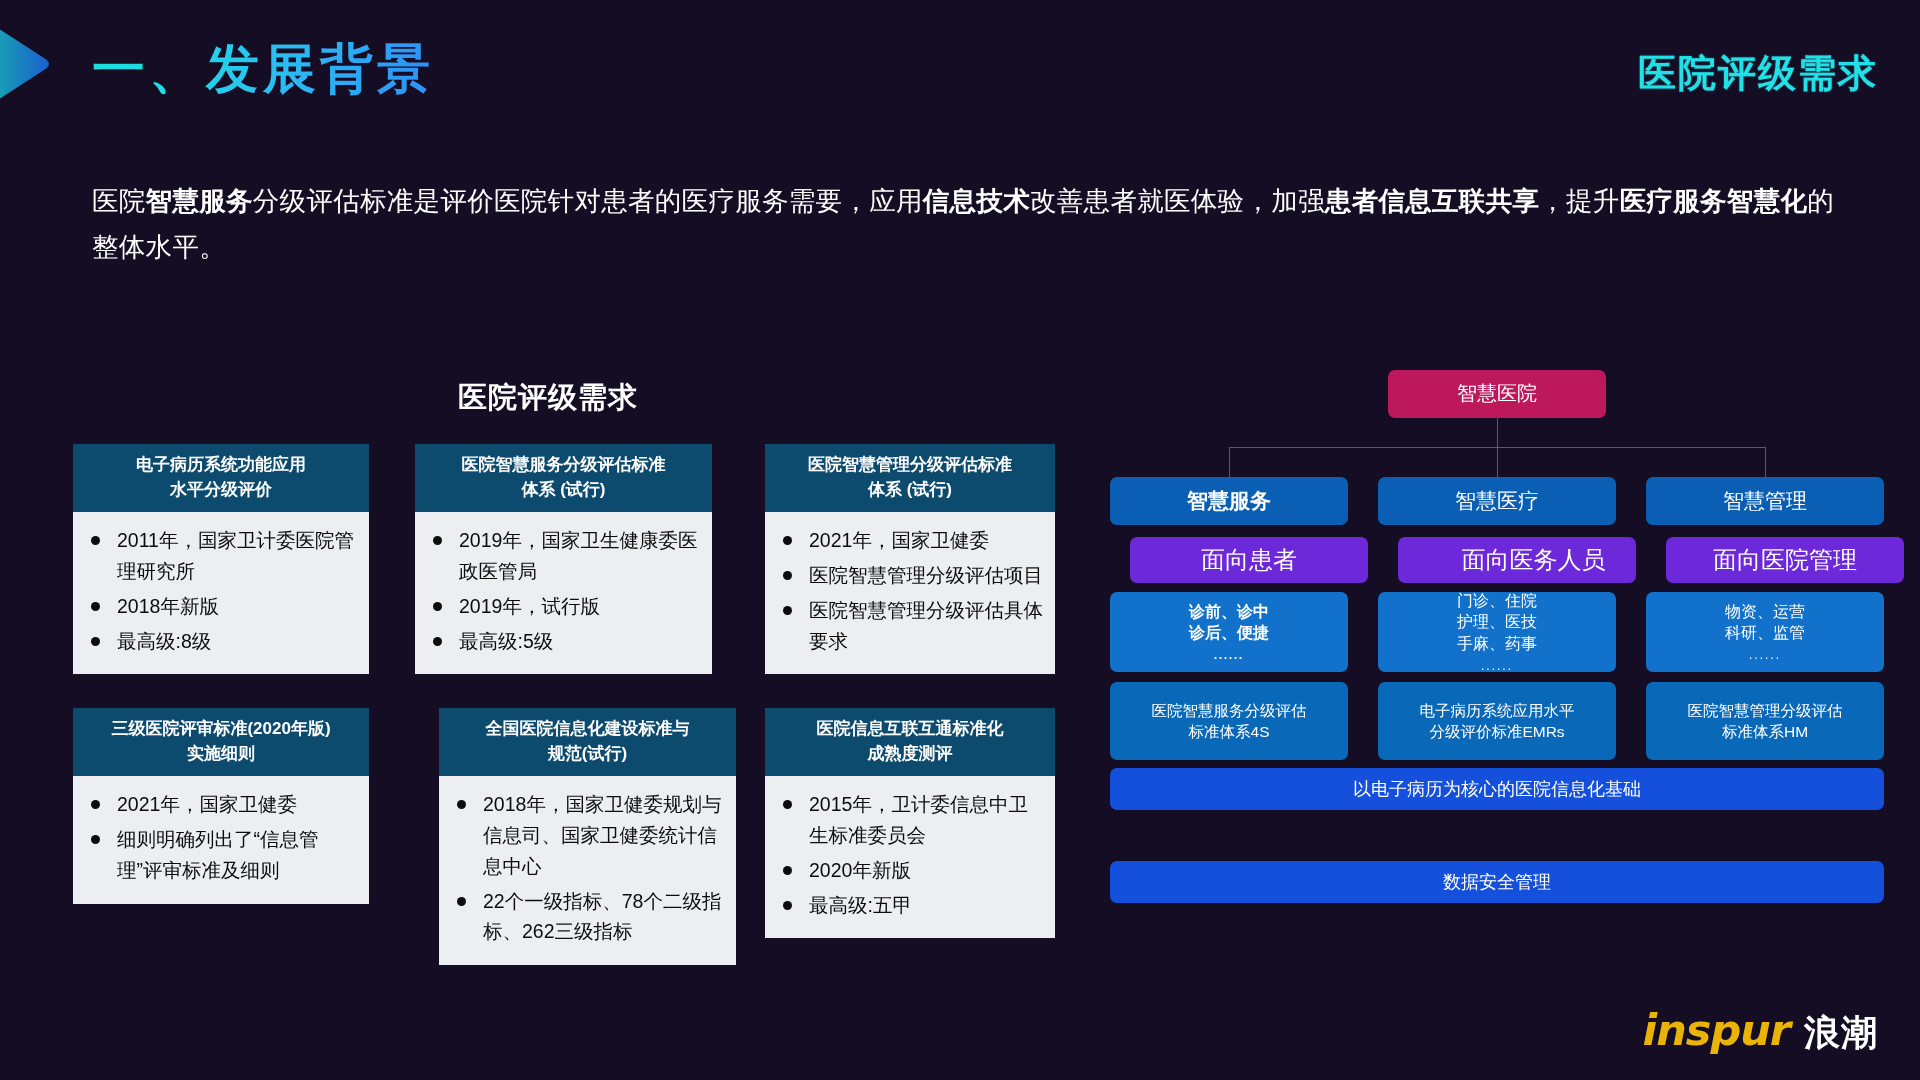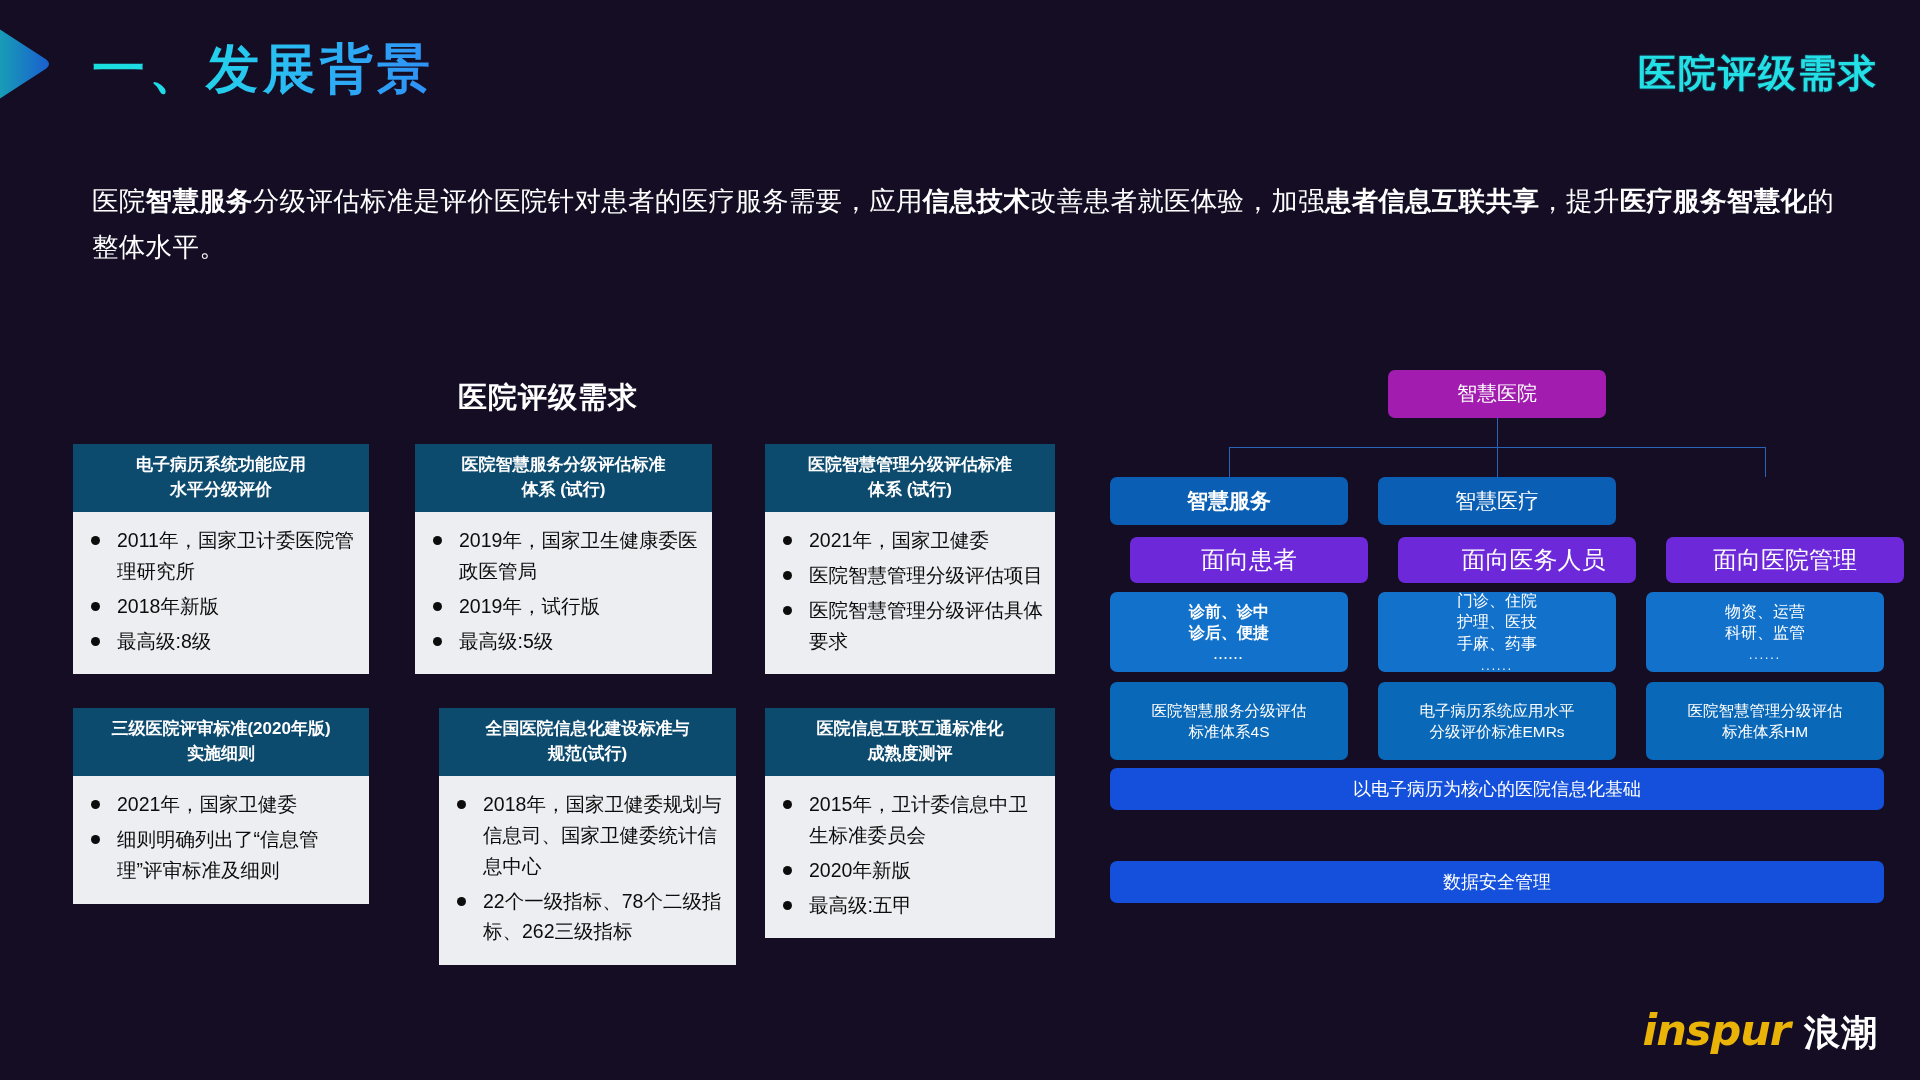--- a/index.html
+++ b/index.html
@@ -69,21 +69,21 @@
   #card-4{ left:415px; top:708px; width:297px; min-height:222px;margin-left:24px; }
   #card-5{ left:765px; top:708px; width:290px; min-height:198px; }
 
   
   .diagram{ position:absolute; left:1110px; top:370px; width:775px; height:560px; }
   .nodebox{
     position:absolute; border-radius:7px;
     display:flex; align-items:center; justify-content:center;
     text-align:center; color:#ffffff; line-height:1.36;
   }
-  .lvl-root{ background:#a21caf; font-size:20px; }
+  .lvl-root{ background:#be185d; font-size:20px; }
   .lvl-a   { background:#0a5fb4; font-size:21px; }
   .lvl-b   { background:#6d28d9; font-size:24px;margin-left:20px; }
   .lvl-c   { background:#1272cb; font-size:16px; }
   .lvl-d   { background:#0a68b8; font-size:15.5px; }
   .lvl-wide{ background:#1450db; font-size:18px; }
   .bold{ font-weight:bold; }
   .dots{ font-size:12px; letter-spacing:2px; display:block; margin-top:3px; }
   .connector{ position:absolute; border-color:#2a63b8; border-style:solid; border-width:0; }
 
   
@@ -233,20 +233,23 @@
         <div>手麻、药事</div>
         <span class="dots">......</span>
       </div>
     </div>
     <div class="nodebox lvl-d" style="left: 268px; top: 312px; width: 238px; height: 78px;">
       <div>
         <div>电子病历系统应用水平</div>
         <div>分级评价标准EMRs</div>
       </div>
     </div>
+    <div class="nodebox lvl-a" style="left: 536px; top: 107px; width: 238px; height: 48px;">
+      <div>智慧管理</div>
+    </div>
     <div class="nodebox lvl-b" style="left: 536px; top: 167px; width: 238px; height: 46px;">面向医院管理</div>
     <div class="nodebox lvl-c" style="left: 536px; top: 222px; width: 238px; height: 80px;">
       <div>
         <div>物资、运营</div>
         <div>科研、监管</div>
         <span class="dots">......</span>
       </div>
     </div>
     <div class="nodebox lvl-d" style="left: 536px; top: 312px; width: 238px; height: 78px;">
       <div>

